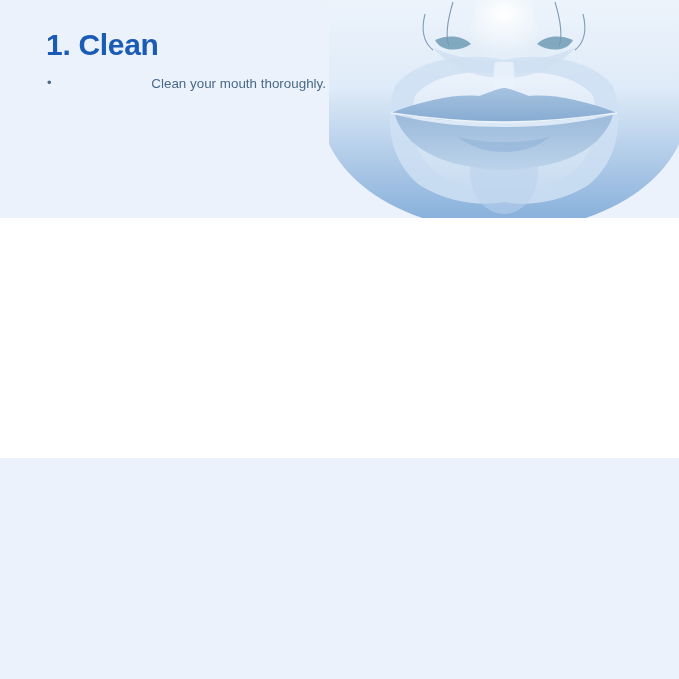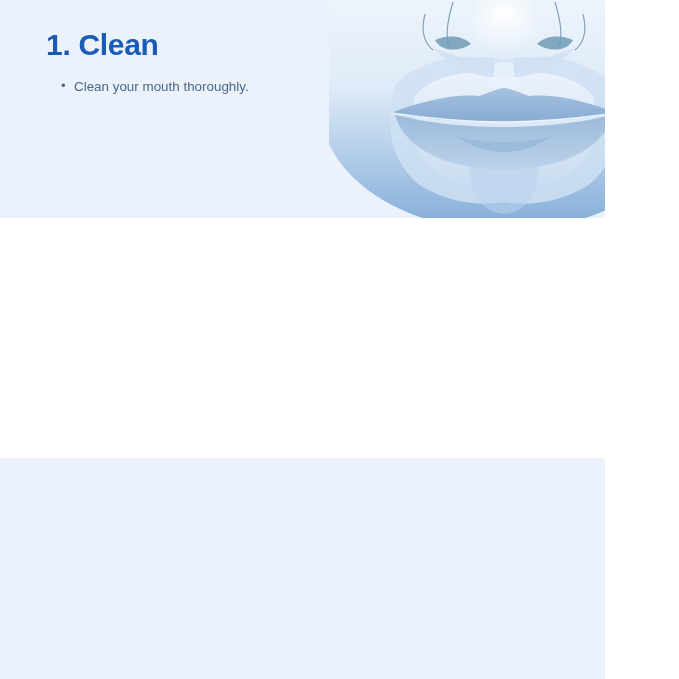--- a/index.html
+++ b/index.html
@@ -4,37 +4,37 @@
 <style>
   html,body{margin:0;padding:0;}
   body{
     width:679px;height:679px;
     font-family:"Liberation Sans", sans-serif;
     background:#ffffff;
     overflow:hidden;
   }
   .sheet{position:relative;width:679px;height:679px;overflow:hidden;}
 
-  .panel{position:absolute;left:0;width:605px;overflow:hidden;}
+  .panel{position:absolute;left:0;width:679px;overflow:hidden;}
   .panel-1{top:0;height:218px;background:#ebf2fc;}
   .panel-2{top:218px;height:240px;background:#ffffff;}
   .panel-3{top:458px;height:221px;background:#ebf2fc;}
 
   .text-col{position:absolute;}
   .p1-text{left:46px;top:28px;width:280px;}
 
   .heading{
     font-size:30px;
     font-weight:bold;
     color:#1a5bb5;
     letter-spacing:-0.3px;
     margin:0 0 11px 0;
     line-height:1.1;
   }
-  .bullets{list-style:none;margin:14px;padding:0;}
+  .bullets{list-style:none;margin:0;padding:0;text-align:right;}
   .bullets li{
     position:relative;
     padding-left:14px;
     font-size:13.4px;
     color:#4a6988;
     line-height:1.72;
     margin-bottom:1px;
     white-space:pre-wrap;
   }
   .bullets li::before{

